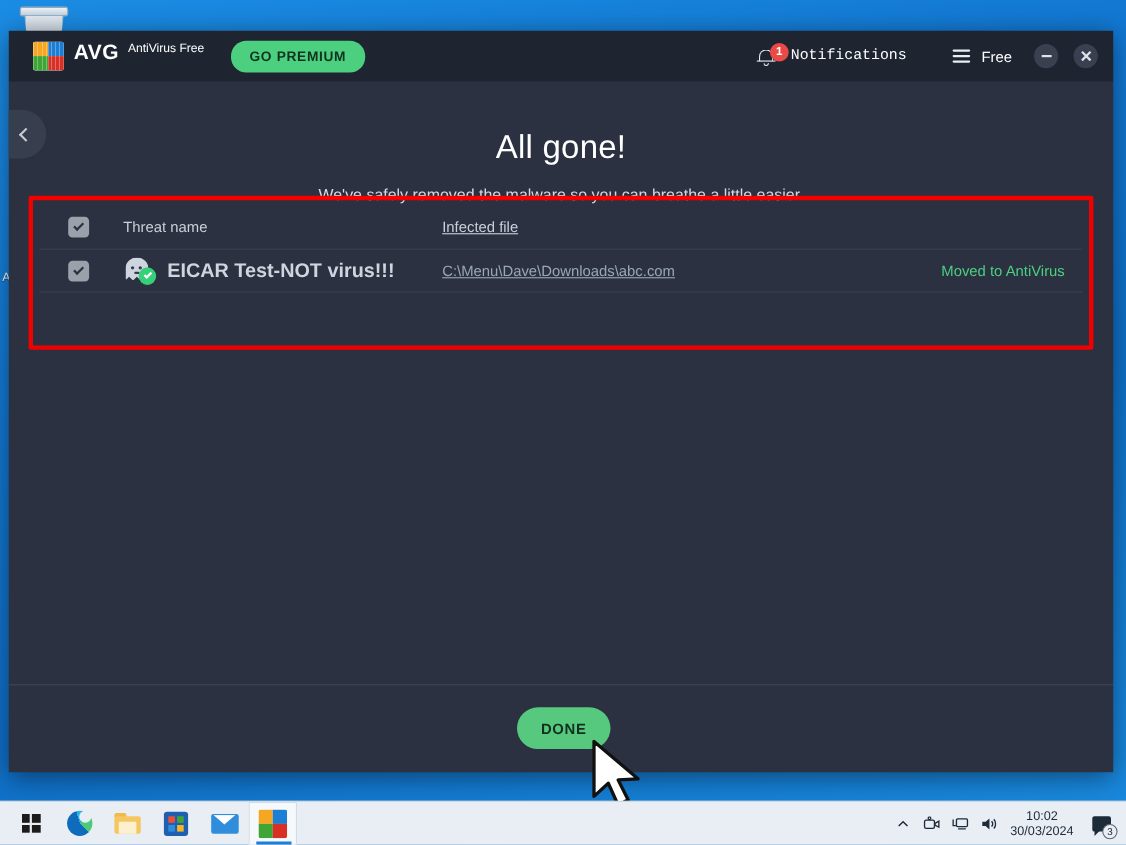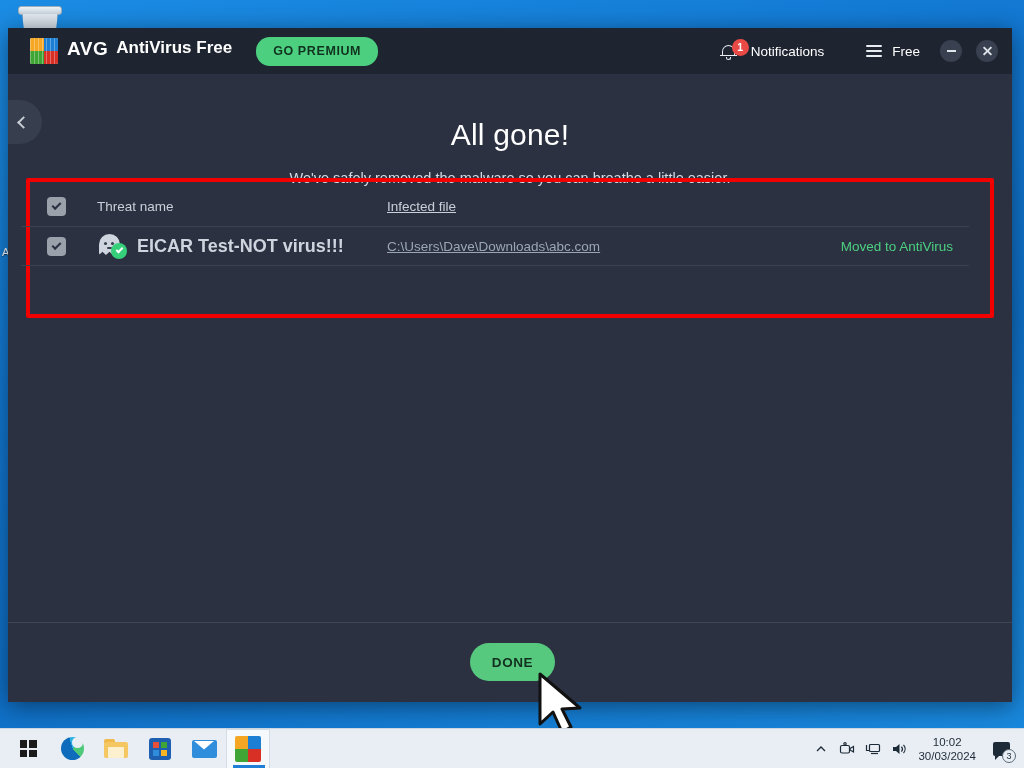--- a/index.html
+++ b/index.html
@@ -58,21 +58,21 @@
   .q2 { right: 0; top: 0; background: #1c7fd4; }
   .q3 { left: 0; bottom: 0; background: #3fa535; }
   .q4 { right: 0; bottom: 0; background: #d93025; }
   #avg-logo .stripes {
     position: absolute; inset: 0;
     background: repeating-linear-gradient(90deg, rgba(255,255,255,.30) 0 1px, rgba(255,255,255,0) 1px 4px);
   }
   #brand-avg {
     color: #ffffff; font-weight: bold; font-size: 19px; letter-spacing: .5px; margin-left: 9px;
   }
-  #brand-product { color: #ffffff; font-size: 17px; margin-left: 8px; font-weight: 700; }
+  #brand-product { color: #ffffff; font-size: 11px; margin-left: 8px; font-weight: 400; }
 
   #go-premium {
     margin-left: 24px; background: #4cd080; color: #10321e;
     font-size: 12.5px; font-weight: bold; letter-spacing: .6px;
     border: none; border-radius: 14px; padding: 7px 17px 8px; cursor: pointer;
   }
 
   #titlebar-right {
     margin-left: auto; display: flex; align-items: center; margin-right: 14px; gap: 0;
   }
@@ -88,21 +88,21 @@
   }
   #bell .bell-clapper {
     position: absolute; left: 6px; top: 15px; width: 5px; height: 3px;
     border: 1.6px solid #e9edf2; border-top: none; border-radius: 0 0 4px 4px;
   }
   #notif-badge {
     position: absolute; left: 18px; top: 1px; width: 17px; height: 17px; border-radius: 50%;
     background: #ea4a45; color: #fff; font-size: 10.5px; font-weight: bold;
     display: flex; align-items: center; justify-content: center;
   }
-  #notifications-label { color: #ffffff; font-size: 13.5px; margin-left: 14px; }
+  #notifications-label { color: #ffffff; font-size: 13.5px; margin-left: 14px; font-family: Liberation Mono, monospace; }
 
   #menu-btn { display: flex; align-items: center; cursor: pointer; margin-left: 30px; padding: 4px 6px; }
   #hamburger { width: 16px; display: flex; flex-direction: column; gap: 3px; }
   #hamburger i { display: block; height: 2px; background: #e9edf2; border-radius: 1px; }
   #menu-label { color: #ffffff; font-size: 13.5px; margin-left: 10px; }
 
   .winbtn {
     width: 22px; height: 22px; border-radius: 50%; background: #39404f;
     display: flex; align-items: center; justify-content: center;
     cursor: pointer; margin-left: 14px; position: relative; flex: none;
@@ -129,21 +129,21 @@
   #page-subtitle { color: #d6dbe3; font-size: 14.5px; margin-top: 18px; }
 
   
   #result-highlight {
     position: absolute; left: 18px; top: 150px; width: 968px; height: 140px;
     border: 4px solid #f20000; border-radius: 2px;
   }
 
   
   #threat-table {
-    position: absolute; left: 11px; top: 158px; width: 952px;
+    position: absolute; left: 26px; top: 158px; width: 952px;
   }
   .trow { display: flex; align-items: center; height: 38px; }
   #table-head { height: 40px; }
   .cb {
     width: 19px; height: 19px; border-radius: 4px; background: #9aa1ab;
     display: flex; align-items: center; justify-content: center; cursor: pointer; flex: none;
   }
   .cb .tick {
     width: 9px; height: 5px; border-left: 2.2px solid #2b3140; border-bottom: 2.2px solid #2b3140;
     transform: rotate(-45deg) translate(1px,-1px);
@@ -332,21 +332,21 @@
               <span class="eye l"></span>
                 <span class="eye r"></span>
                 <span class="mouth"></span>
             </span>
             <span class="ok-badge">
                 <span class="tick"></span>
               </span>
           </span>
           <span class="threat-name">EICAR Test-NOT virus!!!</span>
         </div>
-        <div class="c-file">C:\Users\Dave\Downloads\abc.com</div>
+        <div class="c-file">C:\Menu\Dave\Downloads\abc.com</div>
         <div class="c-status">Moved to AntiVirus</div>
       </div>
 
       <div id="row-divider-bottom"></div>
     </div>
 
     <div id="footer-divider"></div>
     <button id="done-btn">DONE</button>
   </div>
 

